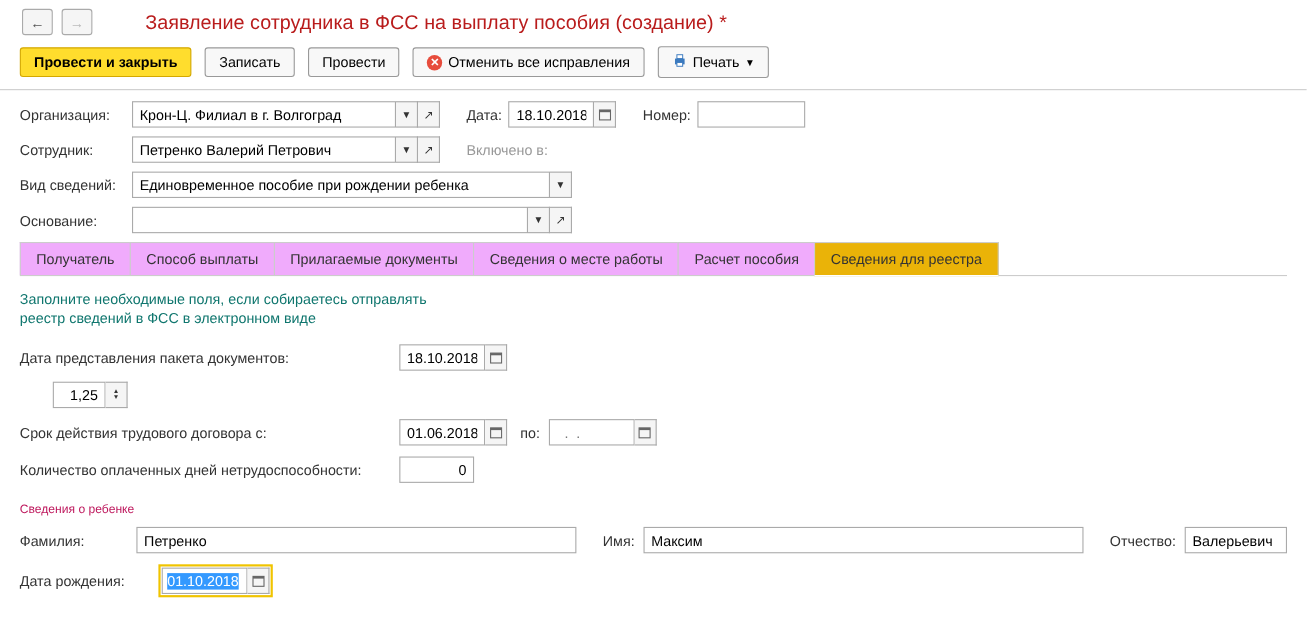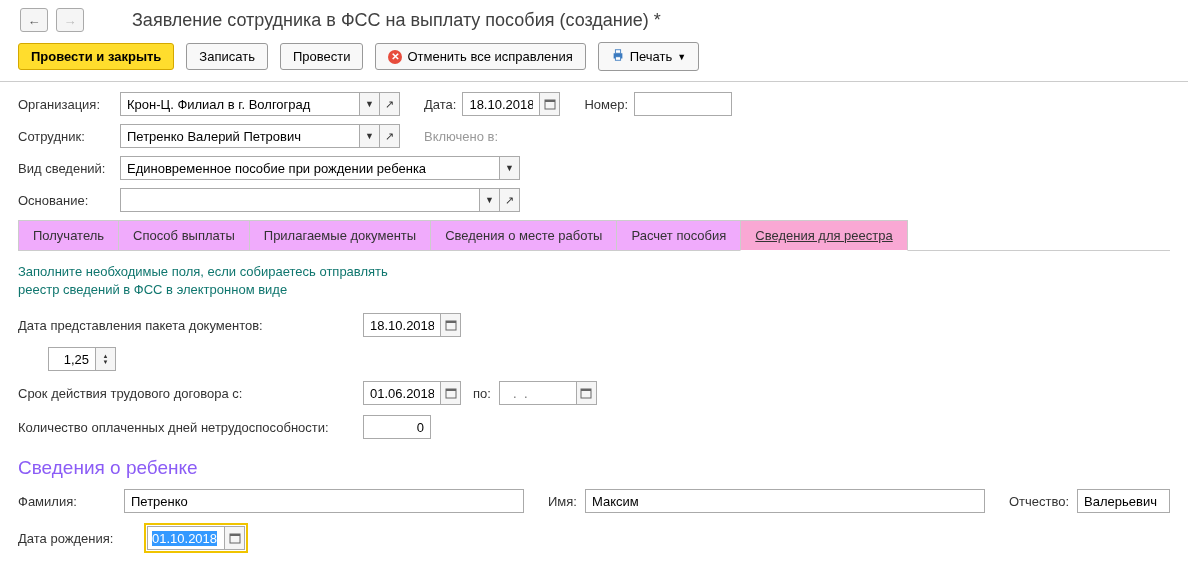--- a/index.html
+++ b/index.html
@@ -26,21 +26,21 @@
   background: #f5f5f5;
   display: flex;
   align-items: center;
   justify-content: center;
   cursor: pointer;
   font-size: 13px;
   color: #555;
 }
 .page-title {
   font-size: 18px;
-  color: #404040;
+  color: #b91c1c;
   margin-left: 40px;
 }
 .toolbar {
   display: flex;
   align-items: center;
   gap: 12px;
   padding: 6px 12px 10px 18px;
   border-bottom: 1px solid #ccc;
 }
 .btn {
@@ -124,47 +124,46 @@
   border: 1px solid #ccc;
   border-bottom: none;
   padding: 7px 14px;
   margin-right: -1px;
   background: #f0abfc;
   cursor: pointer;
   font-size: 13px;
   position: relative;
 }
 .tab.active {
-  background: #f9a8d4;
+  background: #eab308;
   border-bottom: 1px solid #fff;
   margin-bottom: -1px;
-  text-decoration: underline;
 }
 .tab-content {
   padding: 12px 18px;
 }
 .hint {
   color: #0f766e;
   font-size: 13px;
   line-height: 1.4;
   margin-bottom: 14px;
 }
 .field-row {
   display: flex;
   align-items: center;
   margin-bottom: 10px;
 }
 .field-label {
   width: 315px;
   font-size: 13px;
 }
 .section-title {
-  color: #8b5cf6;
+  color: #be185d;
   margin: 18px 0 10px 0;
-  font-size: 19px;
+  font-size: 11px;
 }
 .child-row {
   display: flex;
   align-items: center;
   gap: 8px;
   margin-bottom: 10px;
 }
 .focused-wrap {
   border: 2px solid #f0c400;
   padding: 1px;

